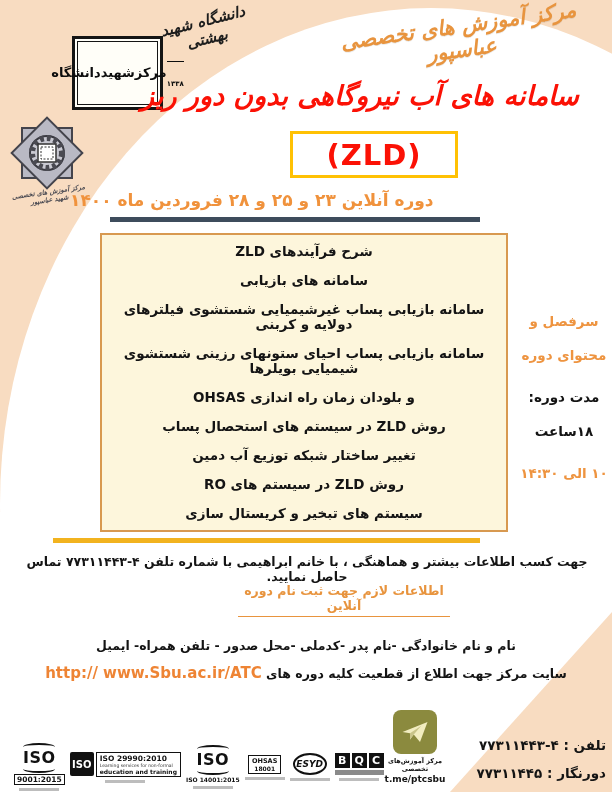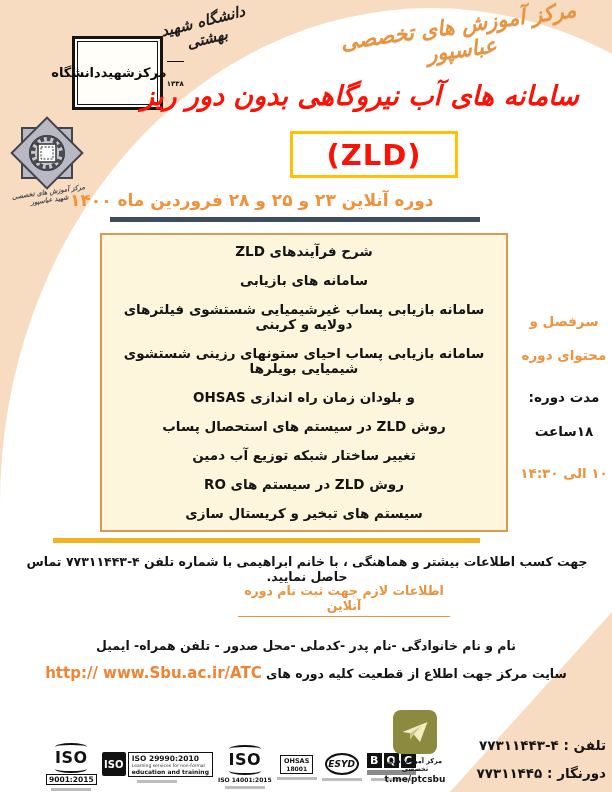--- a/index.html
+++ b/index.html
@@ -52,21 +52,21 @@
     font-size:12.5px;font-weight:900;color:#141414;z-index:2;direction:rtl;}
   .register-heading{position:absolute;left:238px;top:583px;width:212px;text-align:center;
     font-size:12.5px;font-weight:900;color:#e8943e;z-index:2;direction:rtl;
     border-bottom:1px solid #e8943e;padding-bottom:3px;}
   .fields-line{position:absolute;left:60px;top:638px;width:492px;text-align:center;
     font-size:12.5px;font-weight:900;color:#141414;z-index:2;direction:rtl;}
   .site-line{position:absolute;left:40px;top:664px;width:532px;text-align:center;
     font-size:12.5px;font-weight:900;color:#141414;z-index:2;direction:rtl;}
   .site-line .url{font-size:15px;font-weight:900;color:#ee8434;direction:ltr;unicode-bidi:embed;text-decoration:none;}
   
-  .iso-strip{position:absolute;left:14px;top:744px;height:46px;display:flex;align-items:center;gap:5px;z-index:2;margin-left:32px;}
+  .iso-strip{position:absolute;left:14px;top:744px;height:46px;display:flex;align-items:center;gap:5px;z-index:2;}
   .iso-item{display:flex;flex-direction:column;align-items:center;}
   .iso-arc-t{width:32px;height:8px;border-top:2px solid #111;border-radius:50% 50% 0 0;}
   .iso-arc-b{width:32px;height:8px;border-bottom:2px solid #111;border-radius:0 0 50% 50%;}
   .iso-word{font-size:16px;font-weight:900;color:#111;line-height:14px;letter-spacing:.5px;}
   .iso-sub{font-size:7.5px;font-weight:900;color:#111;border:1px solid #111;padding:0 2px;margin-top:1px;}
   .iso-sub2{font-size:6px;font-weight:900;color:#111;margin-top:1px;}
   .iso-blackbox{width:24px;height:24px;background:#111;color:#fff;font-size:10px;font-weight:900;
     display:flex;align-items:center;justify-content:center;border-radius:2px;}
   .iso-panel{border:1.5px solid #111;padding:1px 3px;margin-left:2px;text-align:left;}
   .iso-panel .t{font-size:7.5px;font-weight:900;color:#111;}

